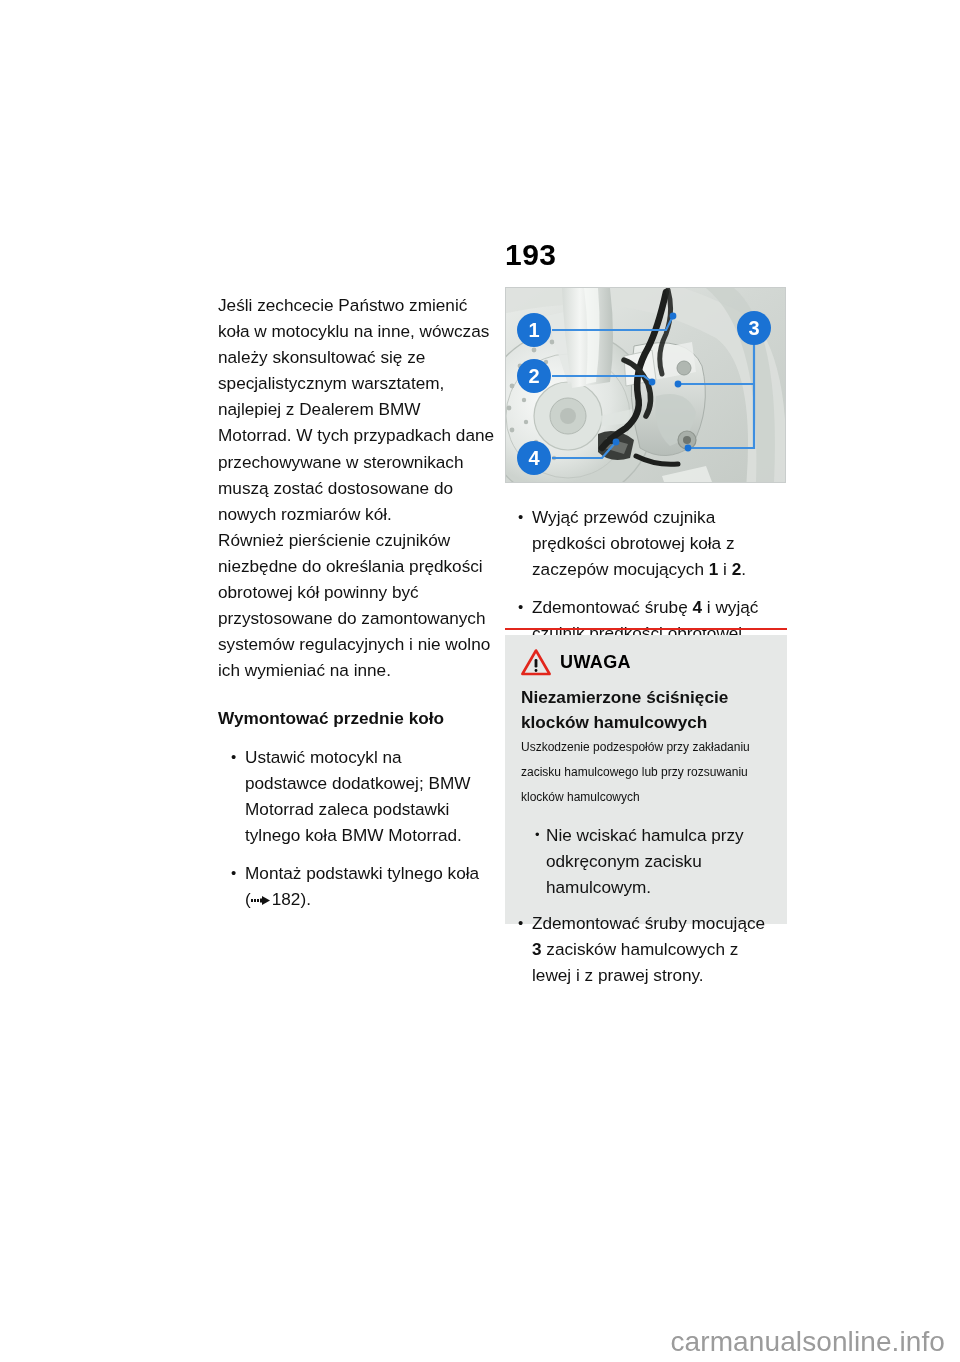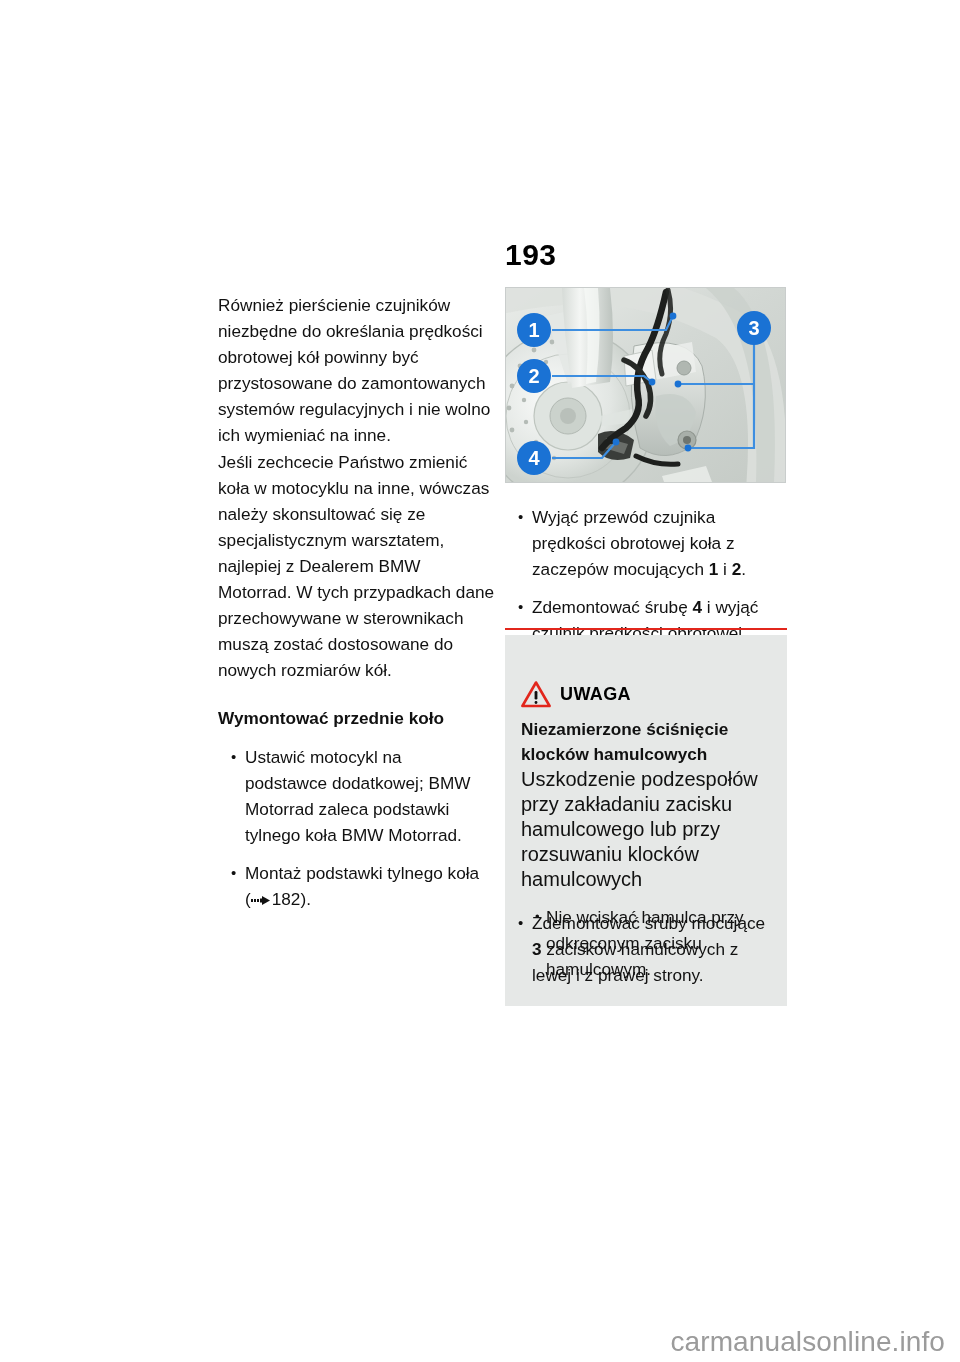--- a/index.html
+++ b/index.html
@@ -138,37 +138,36 @@
     width: 282px;
     box-sizing: border-box;
     background: #e6e8e7;
     padding: 14px 14px 12px 16px;
   }
   .warn-head {
     display: flex;
     align-items: center;
     gap: 9px;
     margin-bottom: 9px;
-    margin-top: 32px;
   }
   .warn-tri { width: 30px; height: 27px; flex: 0 0 auto; }
   .warn-title {
     font-size: 18px;
     font-weight: bold;
     letter-spacing: 0.4px;
     color: #000;
   }
   .warn-sub {
     font-size: 17.2px;
     line-height: 25px;
     font-weight: bold;
     margin: 0;
   }
   .warn-body {
-    font-size: 20px;
+    font-size: 12px;
     line-height: 25px;
     margin: 0;
   }
 
   
   .after-box {
     position: absolute;
     left: 505px;
     top: 898px;
     width: 282px;
@@ -187,22 +186,22 @@
   }
 </style>
 </head>
 <body>
 
 <div class="page">
 
   <div class="page-number">193</div>
 
   <div class="col-left">
+    <p class="body-text para">Jeśli zechcecie Państwo zmienić koła w motocyklu na inne, wówczas należy skonsultować się ze specjalistycznym warsztatem, najlepiej z Dealerem BMW Motorrad. W tych przypadkach dane przechowywane w sterownikach muszą zostać dostosowane do nowych rozmiarów kół.</p>
     <p class="body-text para">Również pierścienie czujników niezbędne do określania prędkości obrotowej kół powinny być przystosowane do zamontowanych systemów regulacyjnych i nie wolno ich wymieniać na inne.</p>
-    <p class="body-text para">Jeśli zechcecie Państwo zmienić koła w motocyklu na inne, wówczas należy skonsultować się ze specjalistycznym warsztatem, najlepiej z Dealerem BMW Motorrad. W tych przypadkach dane przechowywane w sterownikach muszą zostać dostosowane do nowych rozmiarów kół.</p>
 
     <div class="section-head">Wymontować przednie koło</div>
 
     <ul class="bullets">
       <li>
         <span>Ustawić motocykl na podstawce dodatkowej; BMW Motorrad zaleca podstawki tylnego koła BMW Motorrad.</span>
       </li>
       <li>
         <span>Montaż podstawki tylnego koła (</span><span class="xref-arrow"><svg width="20" height="11" viewBox="0 0 20 11">
               <rect x="0" y="4" width="2" height="3" fill="#111"></rect>

